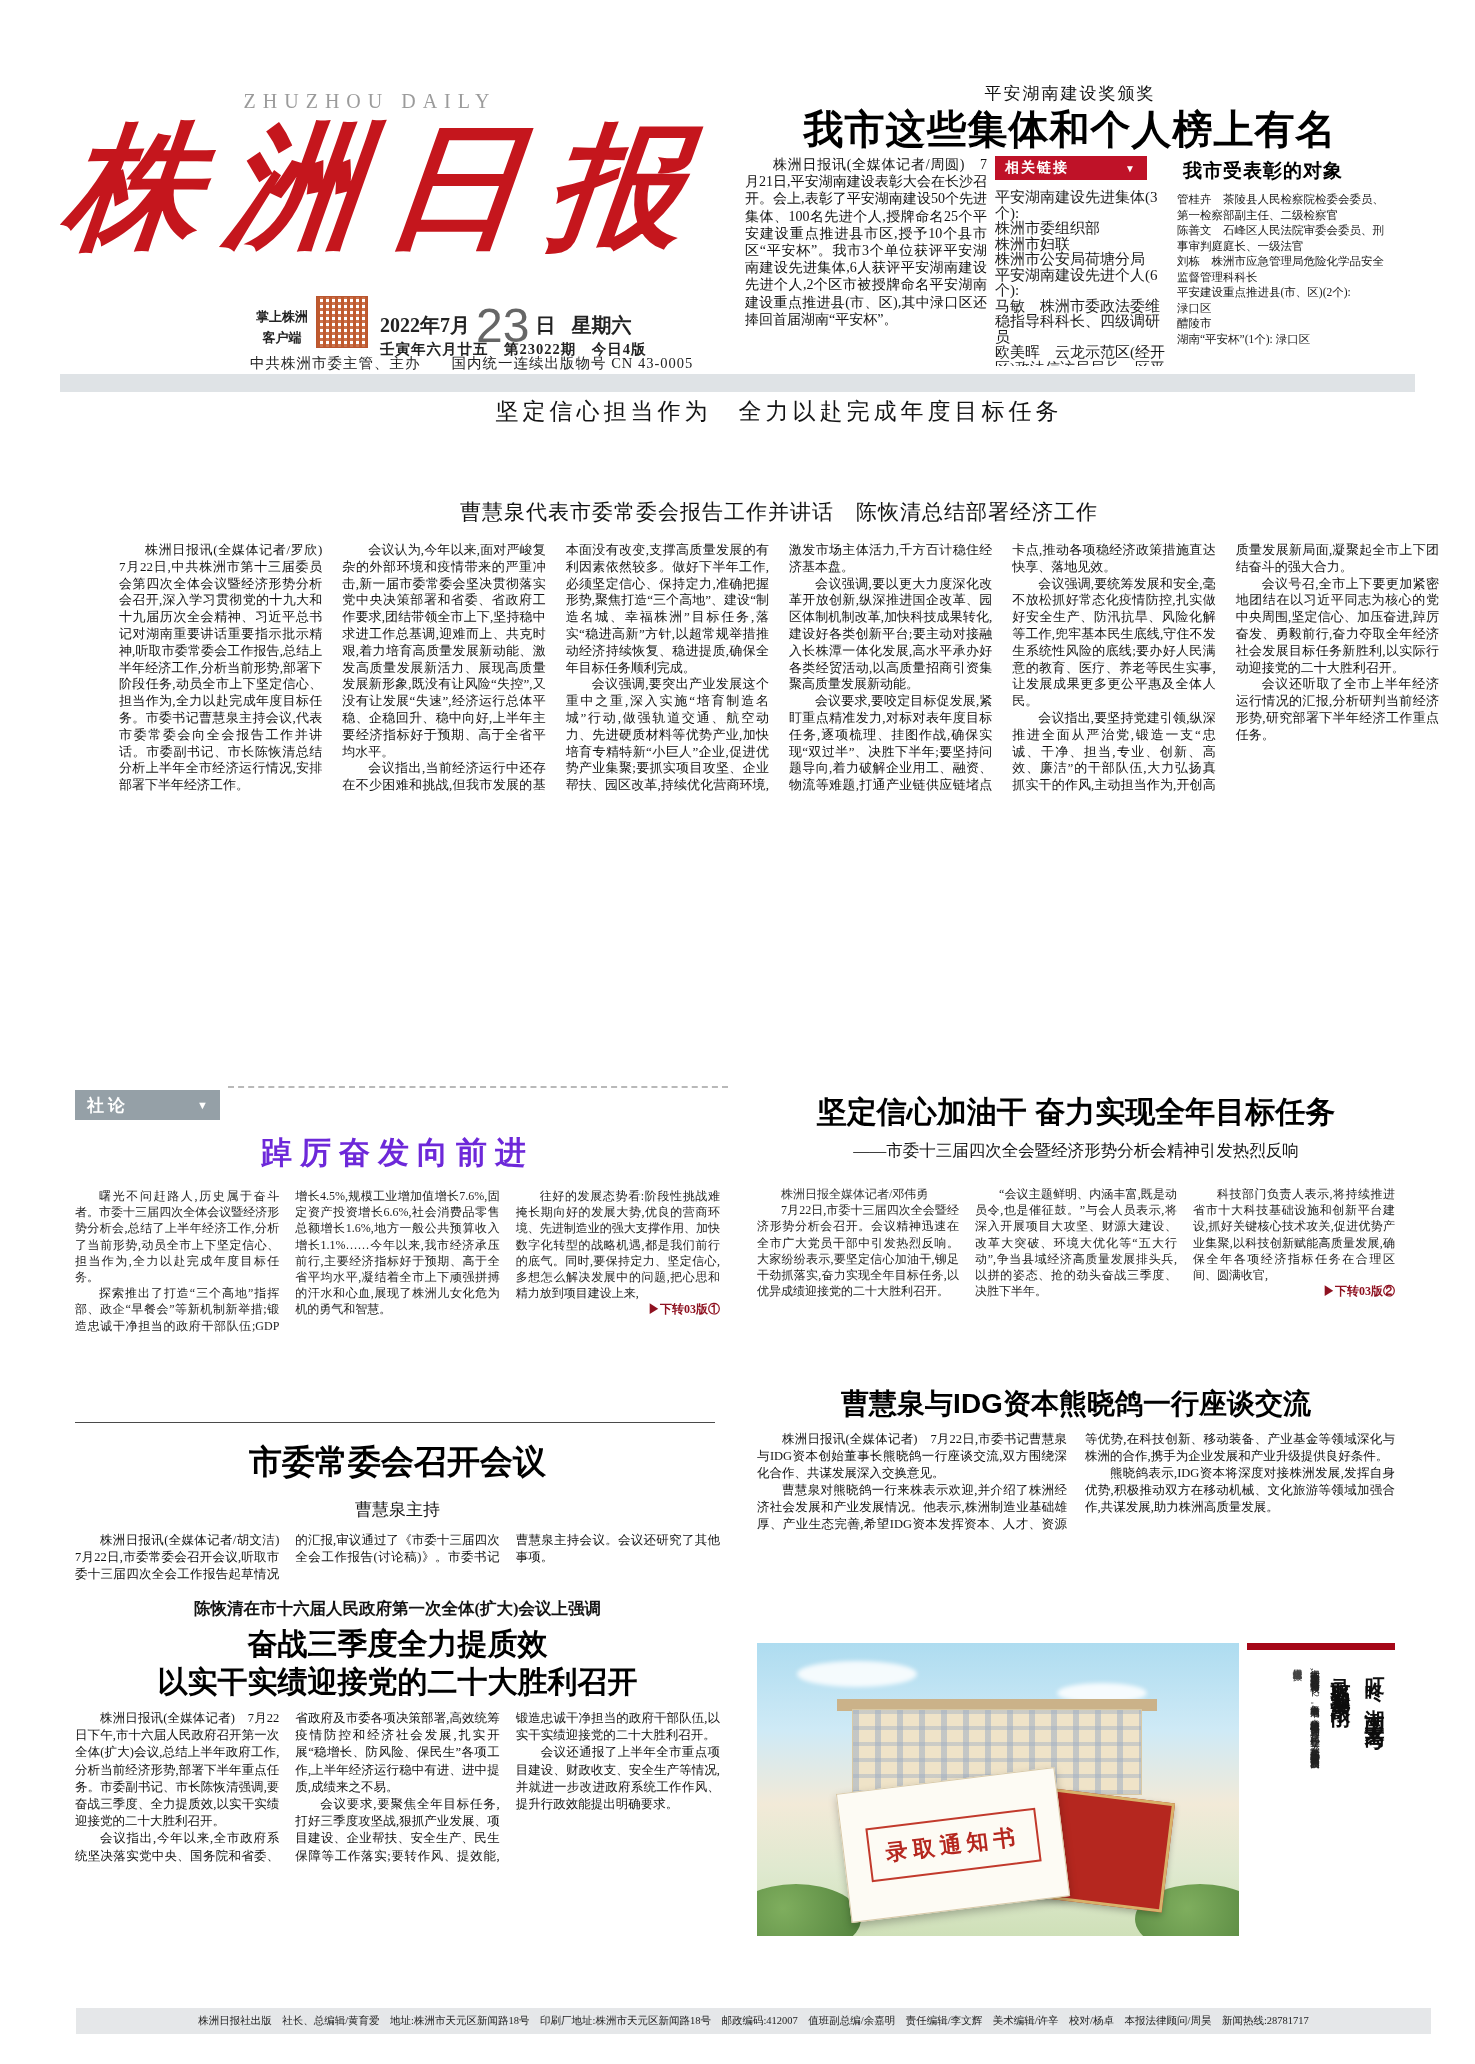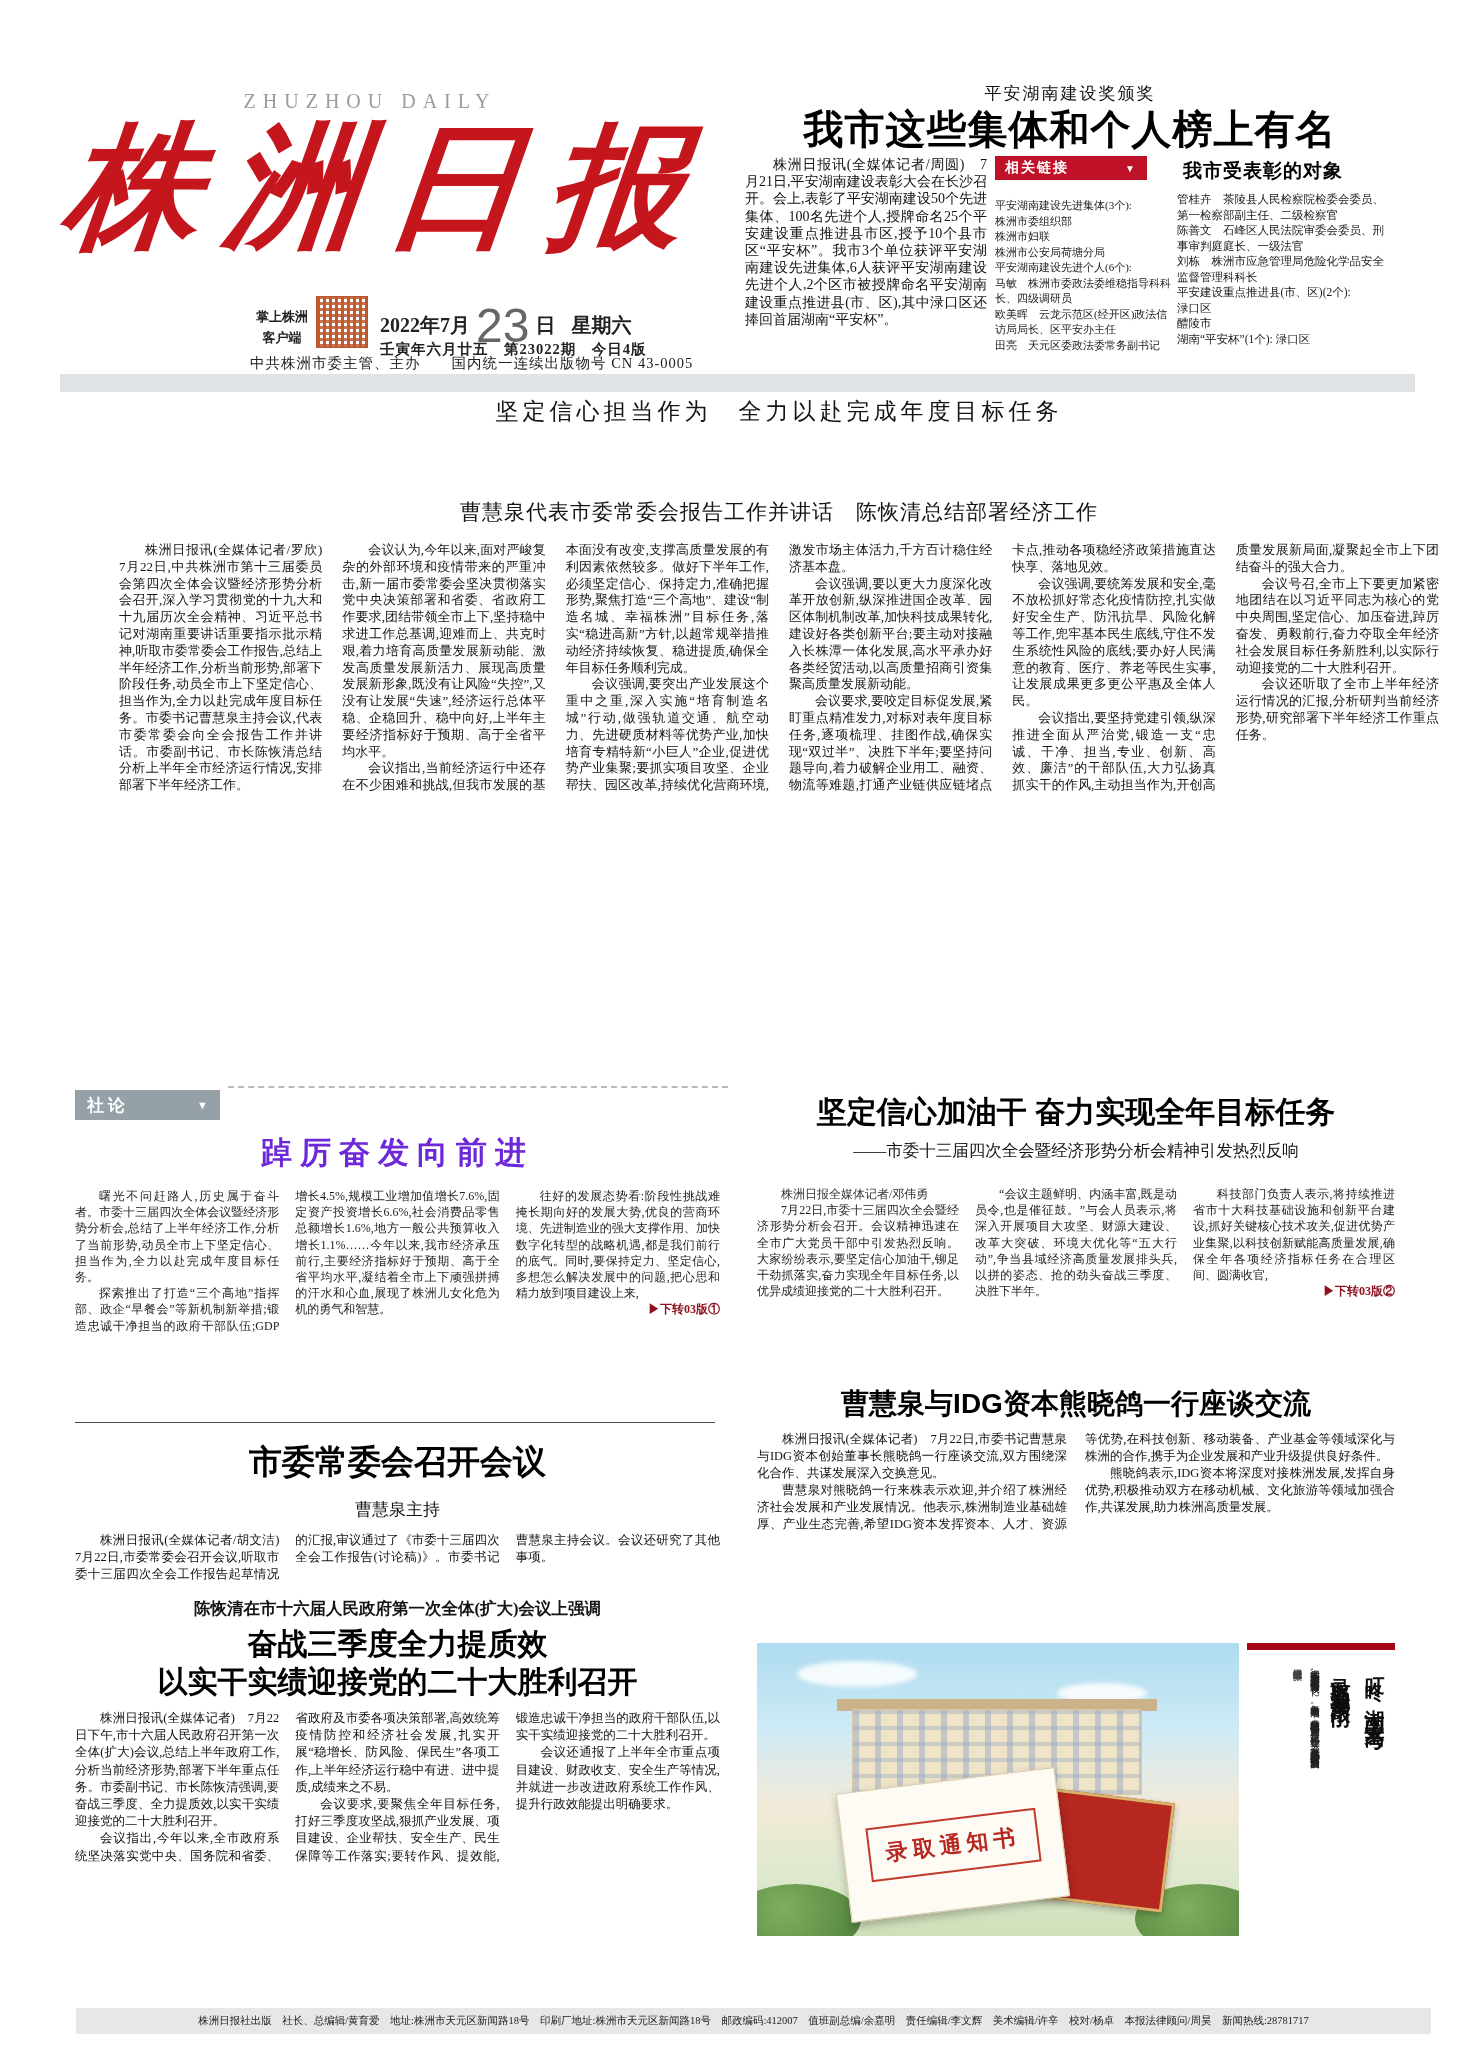--- a/index.html
+++ b/index.html
@@ -37,21 +37,21 @@
            font-family:"Liberation Sans",sans-serif;font-size:40px;font-weight:900;
            letter-spacing:1px;color:#000;white-space:nowrap;}
   .aw-row{position:absolute;top:80px;left:0;width:650px;height:210px;display:flex;overflow:hidden;}
   .aw-intro{width:242px;margin-right:8px;font-size:14px;line-height:17.2px;text-align:justify;}
   .aw-intro p{margin:0;text-indent:2em;}
   .aw-col2{width:178px;margin-right:4px;}
   .aw-tag{display:flex;align-items:center;justify-content:space-between;width:152px;height:24px;
           background:#bf1228;color:#fff;font-family:"Liberation Sans",sans-serif;
           font-size:14px;font-weight:bold;padding:0 10px;letter-spacing:2px;}
   .aw-tag .tri{font-size:10px;}
-  .aw-col2 .list{margin-top:18px;font-size:11px;line-height:15.5px;color:#1a1a1a;}
+  .aw-col2 .list{margin-top:10px;font-size:15px;line-height:15.5px;color:#1a1a1a;}
   .aw-col3{width:218px;}
   .aw-obj{font-size:19px;font-weight:bold;letter-spacing:1px;margin:2px 0 8px 6px;color:#000;}
   .aw-col3 .list{font-size:11.5px;line-height:15.5px;color:#1a1a1a;}
   .list div{margin:0;}
 
   
   .band{position:absolute;left:60px;top:374px;width:1355px;height:18px;background:#dfe3e6;}
 
   
   .main-story{position:absolute;left:75px;top:396px;width:1320px;height:596px;margin-left:44px;}

